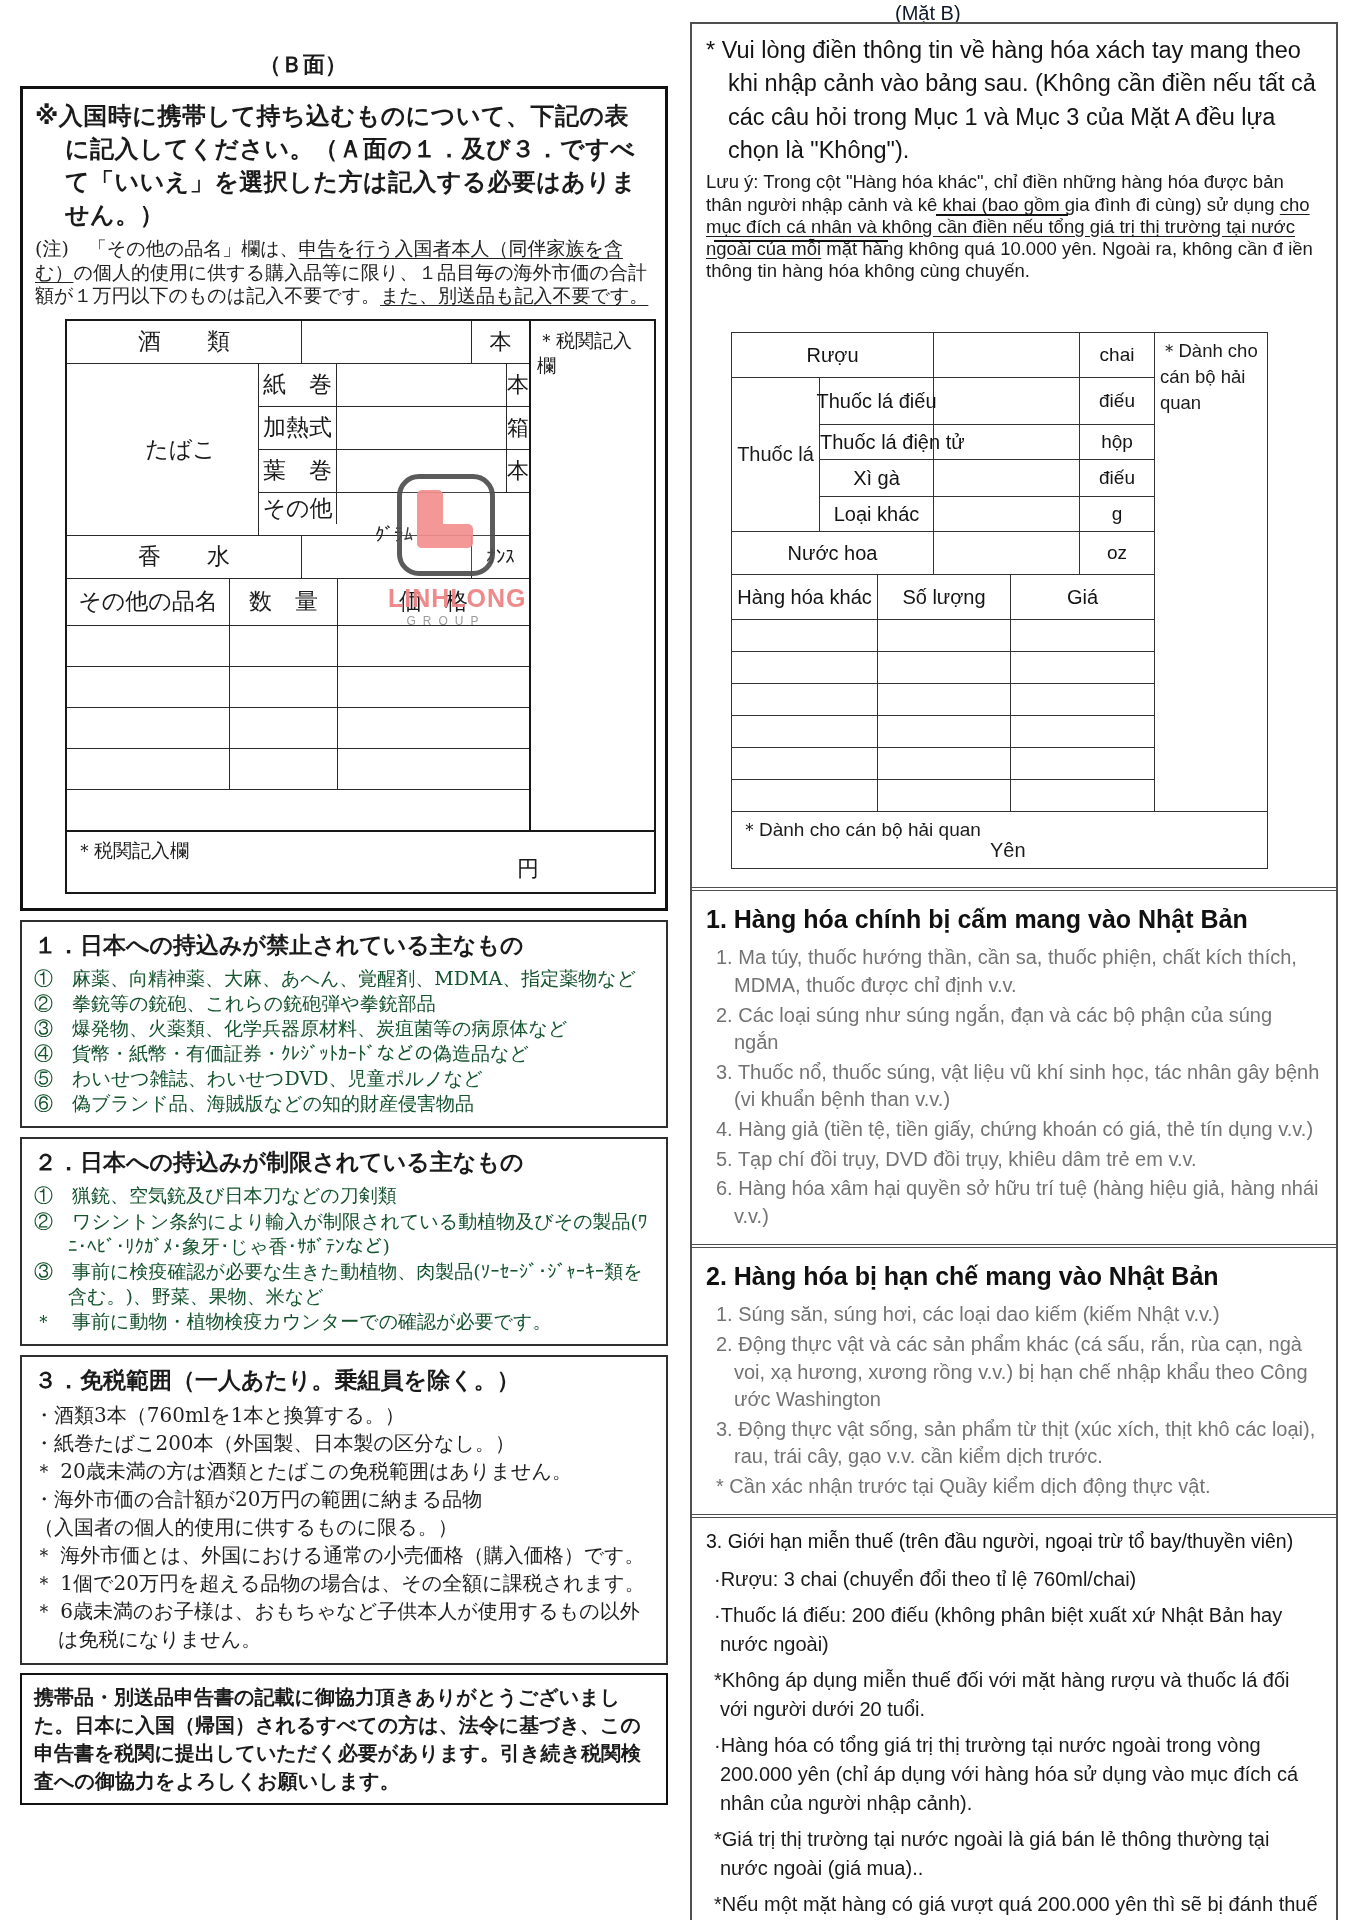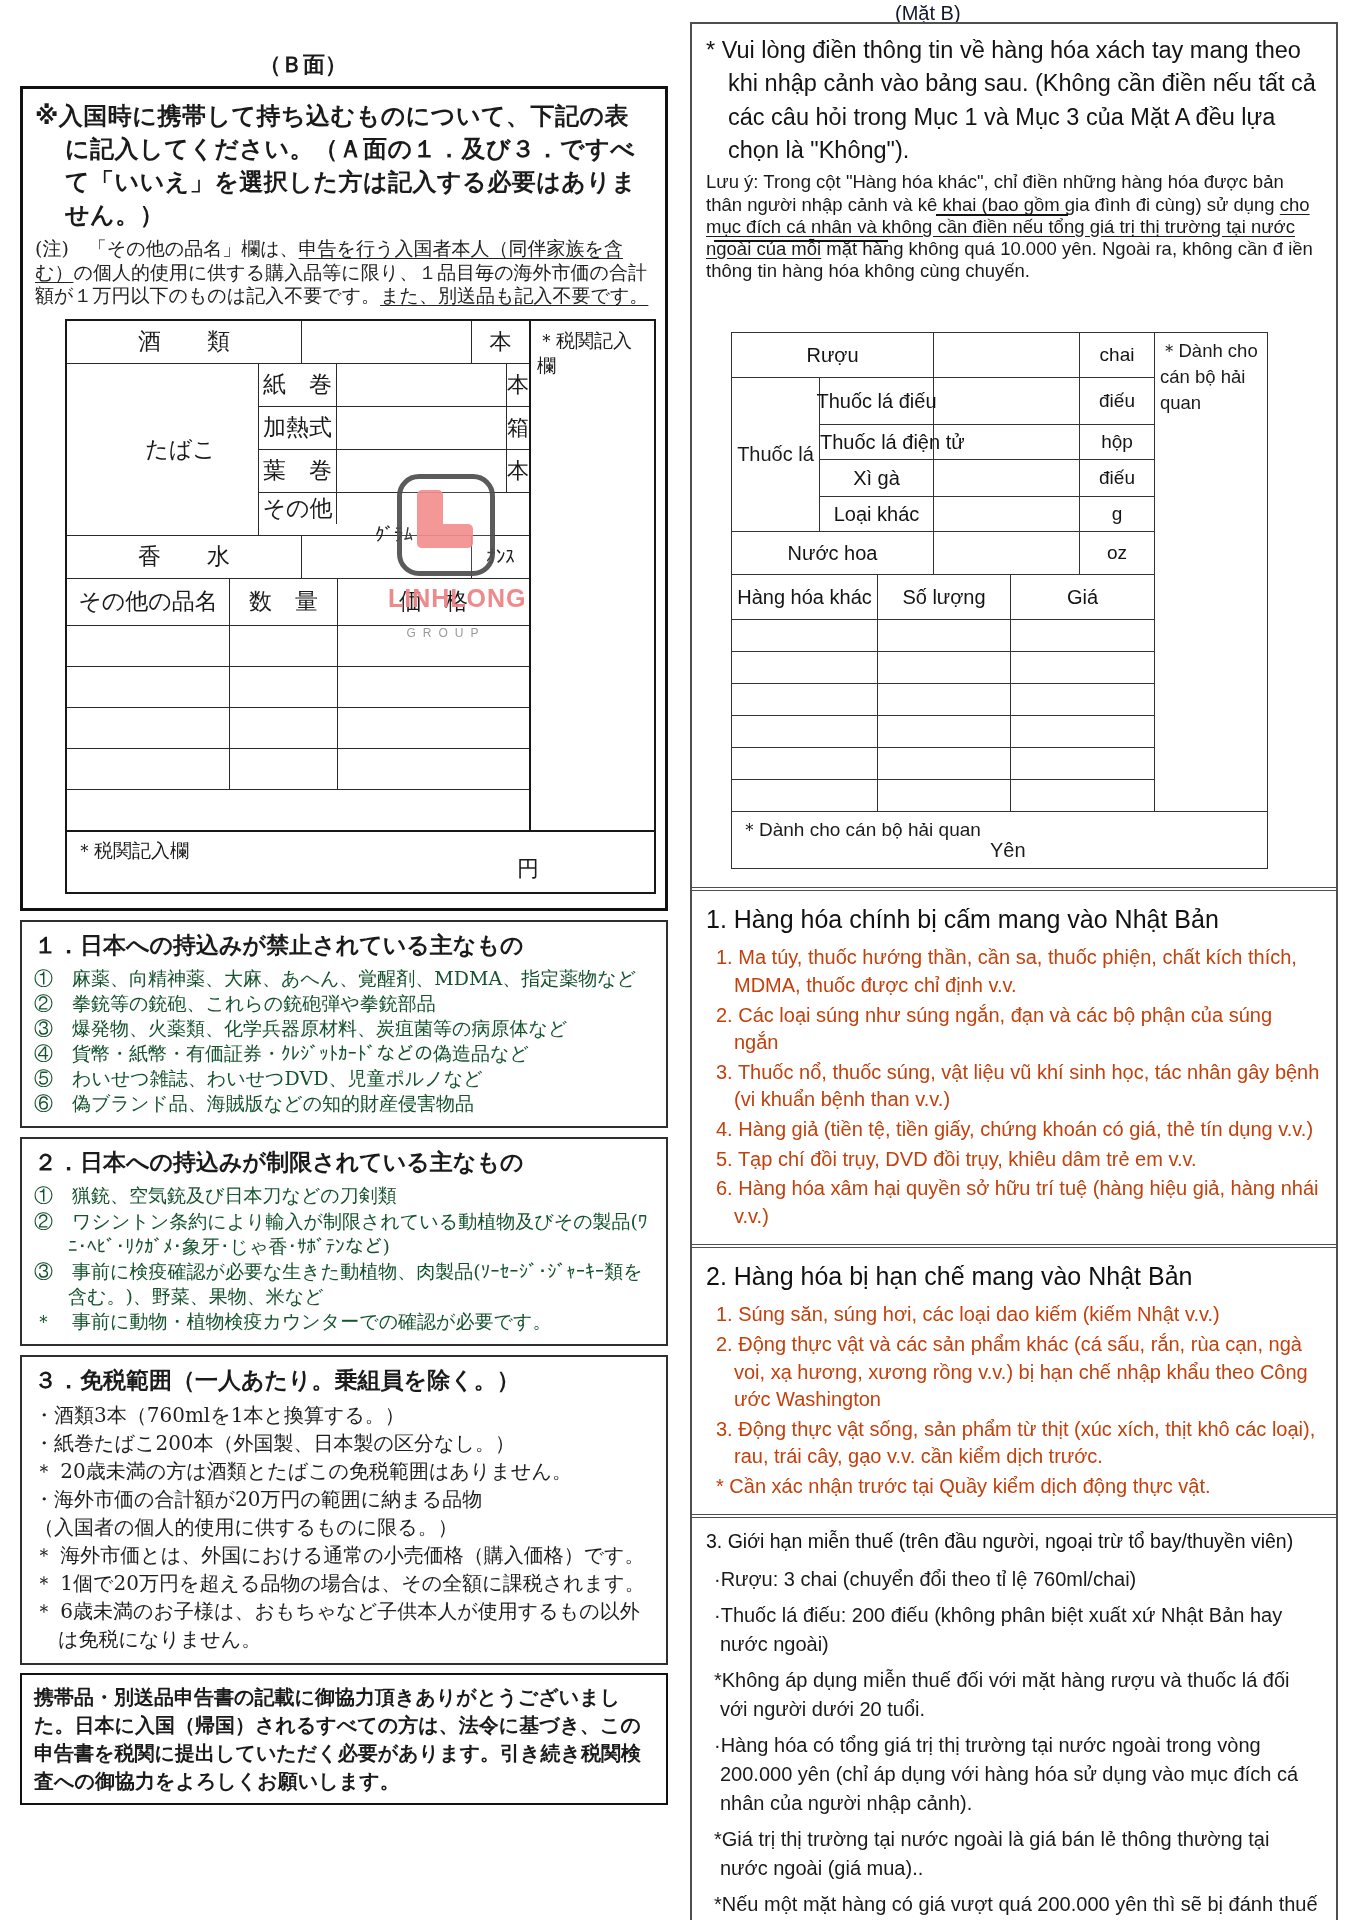--- a/index.html
+++ b/index.html
@@ -39,21 +39,21 @@
   .lsec-item{font-size:19px;line-height:1.32;padding-left:34px;text-indent:-34px;font-family:"DejaVu Serif","Liberation Serif",serif;color:#14532d;}
   .lsec3-item{font-size:20px;line-height:1.4;padding-left:24px;text-indent:-24px;font-family:"DejaVu Serif","Liberation Serif",serif;color:#1f1f1f;}
   .lfooter{border:2.5px solid #111;margin-top:8px;padding:8px 12px;font-size:20px;font-weight:bold;line-height:1.4;background:#fff;}
 
   
   .logo{position:absolute;left:388px;top:474px;width:116px;text-align:center;z-index:6;}
   .logo-mark{width:88px;height:92px;margin:0 auto;border:5px solid #4e4e4e;border-radius:22px;position:relative;background:rgba(255,255,255,.15);opacity:.92;}
   .logo-l-v{position:absolute;left:15px;top:11px;width:26px;height:58px;background:#f2908e;border-radius:5px;}
   .logo-l-h{position:absolute;left:15px;top:45px;width:56px;height:24px;background:#f2908e;border-radius:5px;}
   .logo-name{margin-top:8px;font-size:25px;font-weight:bold;color:#ee8486;letter-spacing:1px;opacity:.95;}
-  .logo-group{font-size:12px;color:#9b9b9b;letter-spacing:7px;margin-top:13px;}
+  .logo-group{font-size:12px;color:#9b9b9b;letter-spacing:7px;margin-top:1px;}
 
   
   .right-title{position:absolute;left:895px;top:2px;font-size:20px;color:#0f172a;}
   .right-panel{position:absolute;left:690px;top:22px;width:648px;border:2px solid #4f4f4f;background:#fff;box-sizing:border-box;}
   .rsec{padding:10px 14px 12px;position:relative;}
   .rsec + .rsec{border-top:4px double #4f4f4f;}
   .intro-main{font-size:23.5px;line-height:1.42;padding-left:22px;text-indent:-22px;color:#141414;}
   .intro-note{font-size:18.5px;line-height:1.2;margin-top:4px;color:#1a1a1a;}
   .note-rule1{position:absolute;left:244px;top:190px;width:132px;border-top:2px solid #111;}
   .note-rule2{position:absolute;left:22px;top:216px;width:174px;border-top:2px solid #111;}
@@ -69,23 +69,23 @@
   .rcell{border-right:1.5px solid #333;display:flex;align-items:center;justify-content:center;box-sizing:border-box;font-size:20px;color:#141414;}
   .rab{width:202px;} .rb{width:114px;white-space:nowrap;} .rc{width:146px;} .rd{flex:1;border-right:none;font-size:19px;}
   .rb.ovf{justify-content:flex-start;overflow:visible;z-index:2;}
   .rtrow{display:flex;border-bottom:1.5px solid #333;}
   .rta{width:88px;border-right:1.5px solid #333;display:flex;align-items:center;justify-content:center;box-sizing:border-box;font-size:20px;}
   .rtsub{flex:1;}
   .rc1{width:146px;} .rc2{width:133px;} .rc3{flex:1;border-right:none;}
   .rt-bottom{position:relative;height:56px;padding:5px 8px;font-size:19px;box-sizing:border-box;}
   .ryen{position:absolute;left:258px;bottom:6px;font-size:20px;}
 
-  .rtitle{font-size:25px;font-weight:normal;margin:4px 0 10px;color:#111;}
+  .rtitle{font-size:25px;font-weight:bold;margin:4px 0 10px;color:#111;}
   .rtitle3{font-size:19.5px;font-weight:normal;margin:2px 0 12px;color:#111;}
-  .rsec-item{font-size:20px;line-height:1.38;padding-left:28px;text-indent:-18px;margin-bottom:2px;color:#c2410c;}
+  .rsec-item{font-size:20px;line-height:1.38;padding-left:28px;text-indent:-18px;margin-bottom:2px;color:#737373;}
   .rsec3-item{font-size:20px;line-height:1.45;padding-left:14px;text-indent:-6px;margin-bottom:7px;color:#1a1a1a;}
 </style>
 </head>
 <body>
 
 <div class="left-col">
   <div class="left-title">（Ｂ面）</div>
 
   <div class="notice-box">
     <div class="notice-main">※入国時に携帯して持ち込むものについて、下記の表に記入してください。（Ａ面の１．及び３．ですべて「いいえ」を選択した方は記入する必要はありません。）</div>

